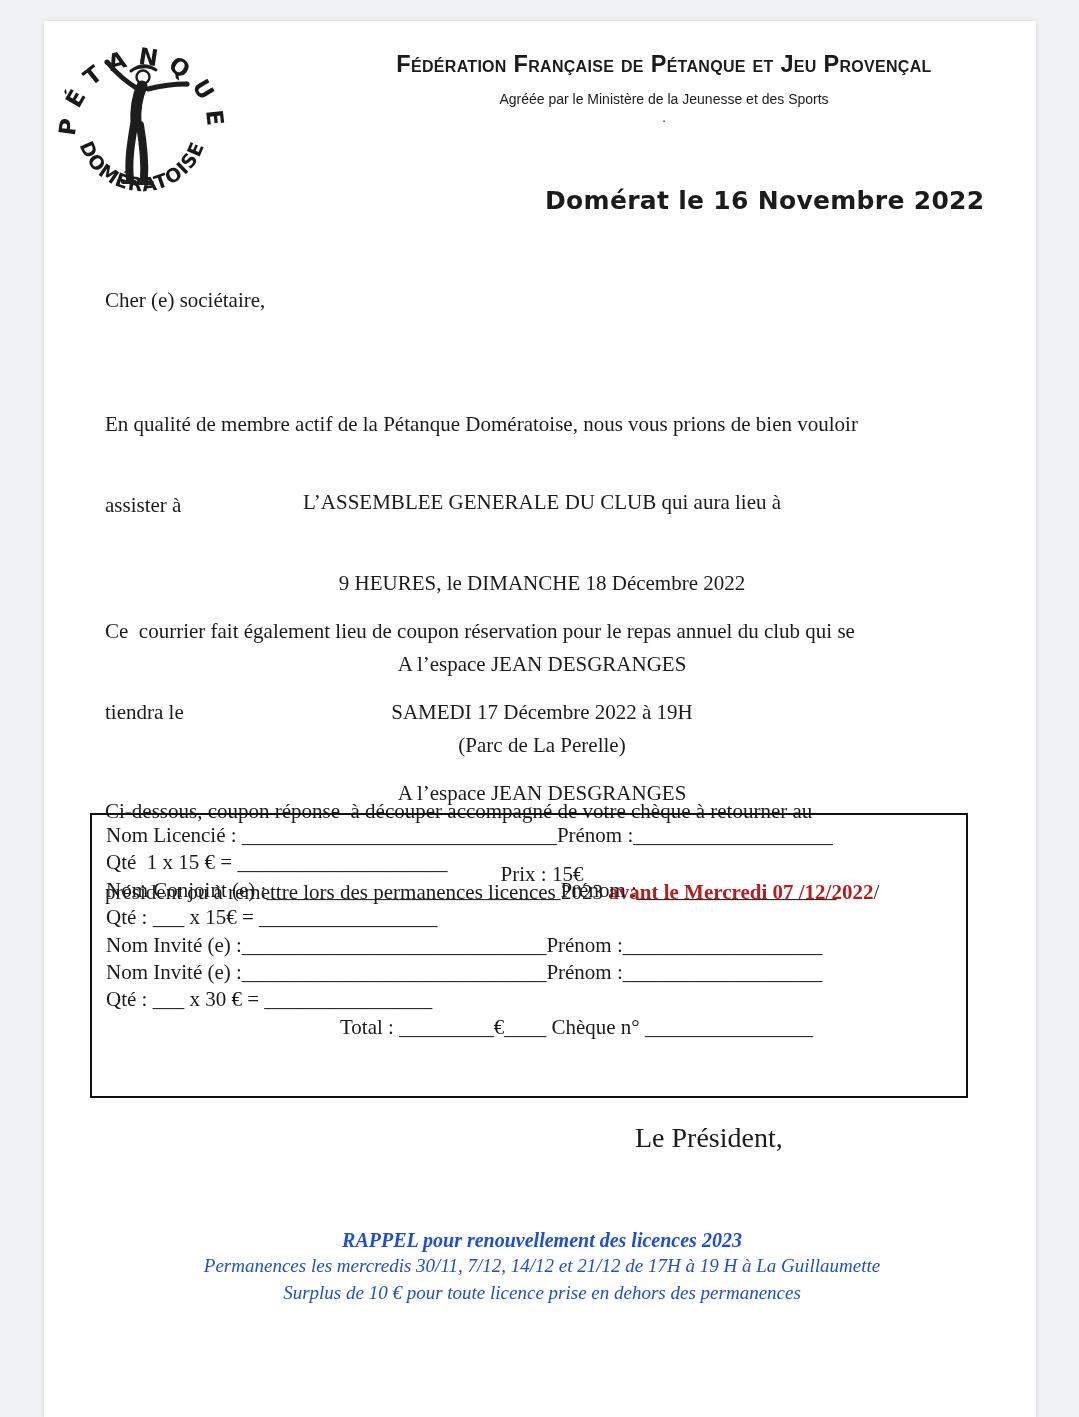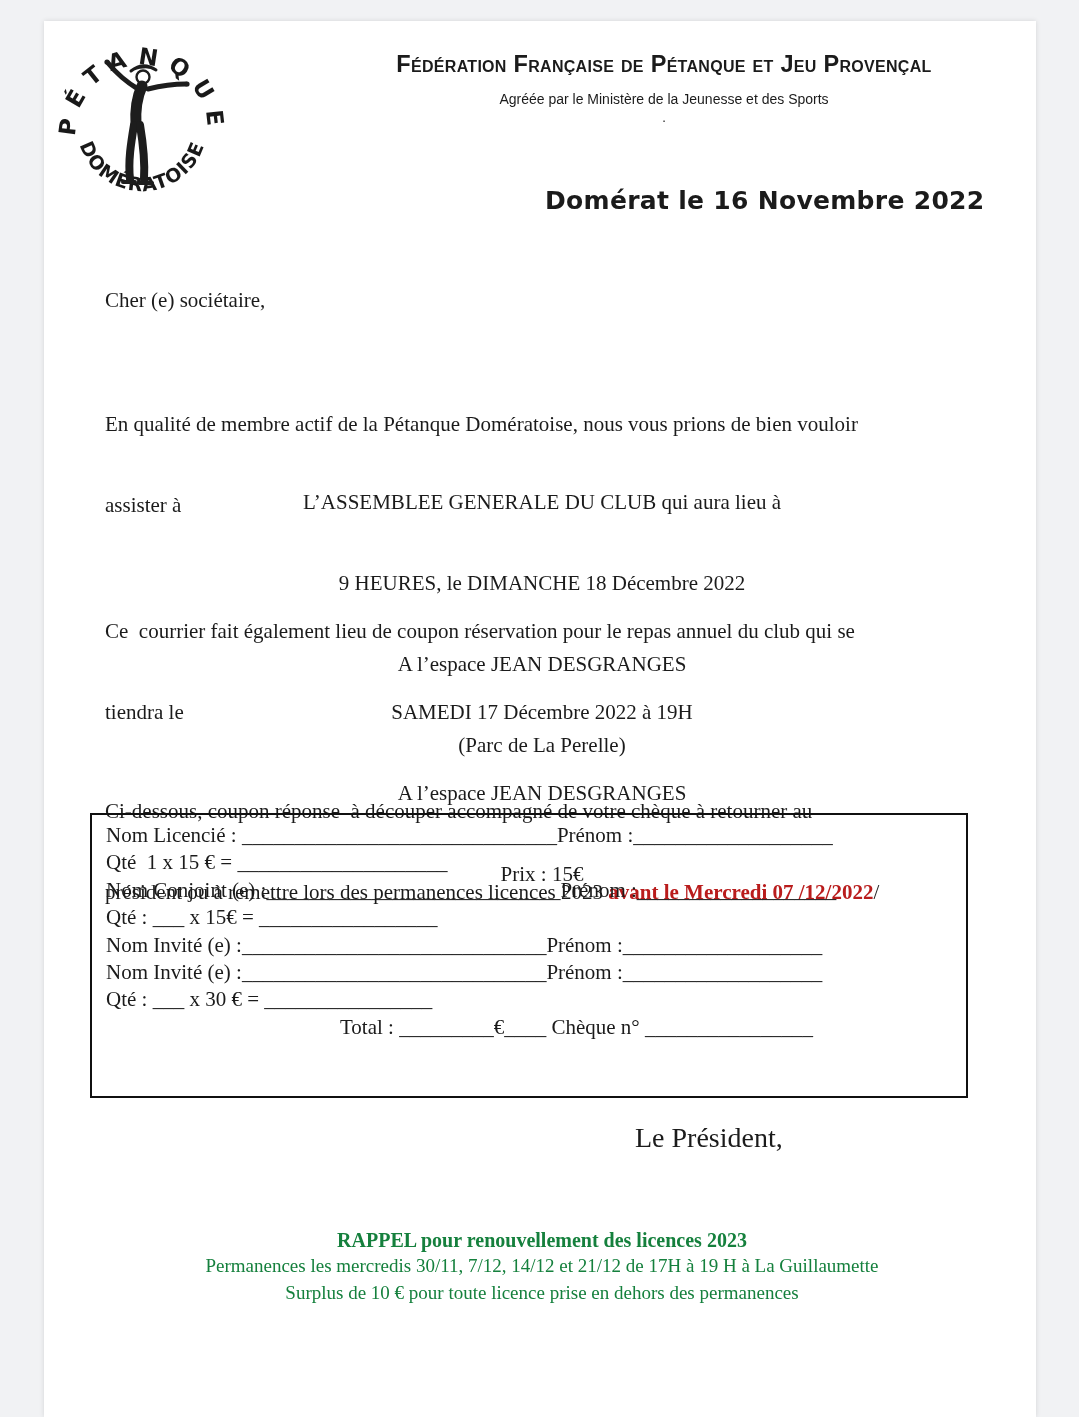--- a/index.html
+++ b/index.html
@@ -177,19 +177,19 @@
     <div class="frow"><span>Nom Conjoint (e) :</span><span>____________________________</span><span>Prénom :</span><span>___________________</span></div>
     <div class="frow"><span>Qté : ___ x 15€ = </span><span>_________________</span></div>
     <div class="frow"><span>Nom Invité (e) :</span><span>_____________________________</span><span>Prénom :</span><span>___________________</span></div>
     <div class="frow"><span>Nom Invité (e) :</span><span>_____________________________</span><span>Prénom :</span><span>___________________</span></div>
     <div class="frow"><span>Qté : ___ x 30 € = </span><span>________________</span></div>
     <div class="frow frow-total"><span>Total : </span><span>_________</span><span>€</span><span>____</span><span> Chèque n° </span><span>________________</span></div>
   </div>
 
   <div class="abs signature">Le Président,</div>
 
-  <div class="abs center-block footer-block" id="footer-red" style="color: #15803d;">
+  <div class="abs center-block footer-block" id="footer-red" style="color: #1d4ed8; font-style: italic;">
     <div class="footer-title">RAPPEL pour renouvellement des licences 2023</div>
     <div class="footer-line">Permanences les mercredis 30/11, 7/12, 14/12 et 21/12 de 17H à 19 H à La Guillaumette</div>
     <div class="footer-line">Surplus de 10 € pour toute licence prise en dehors des permanences</div>
   </div>
 
 </div>
 
 </body></html>

